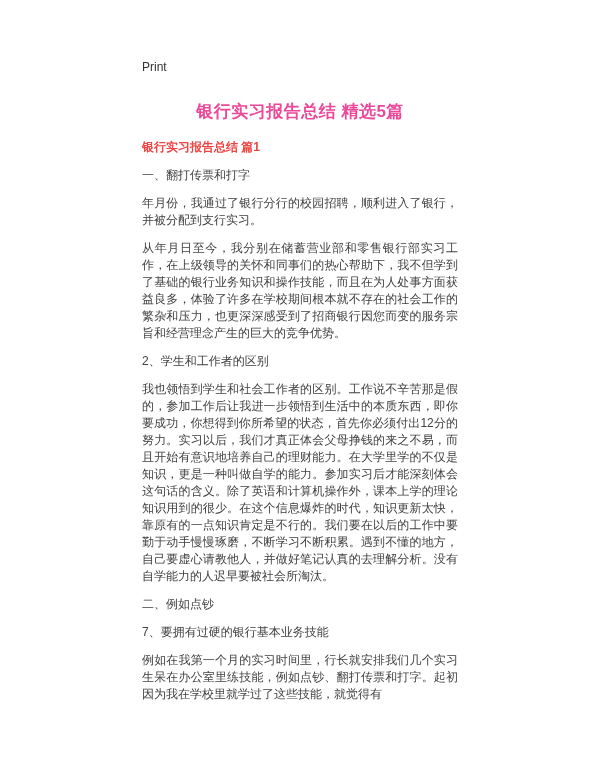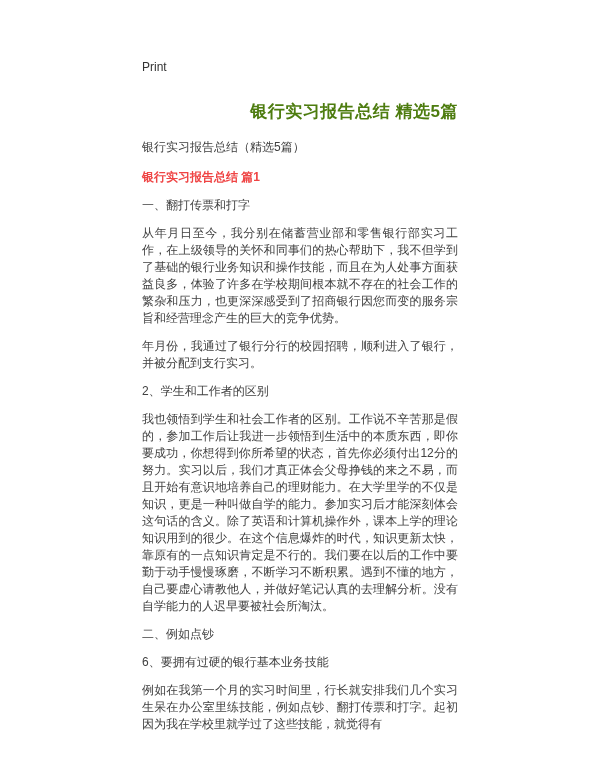--- a/index.html
+++ b/index.html
@@ -20,22 +20,22 @@
   }
   .print-label {
     font-size: 12px;
     color: #333333;
     margin-bottom: 26px;
     cursor: pointer;
   }
   .doc-title {
     font-size: 17px;
     font-weight: bold;
-    color: #4d7c0f;
-    text-align: right;
+    color: #ec4899;
+    text-align: center;
     letter-spacing: 0.5px;
     margin-bottom: 16px;
   }
   .doc-subtitle {
     font-size: 12px;
     color: #404040;
     margin-bottom: 13px;
   }
   .doc-body .block {
     font-size: 12px;
@@ -51,26 +51,25 @@
   }
 </style>
 </head>
 <body>
 
 <div class="page">
   <div class="print-label">Print</div>
 
   <h1 class="doc-title">银行实习报告总结 精选5篇</h1>
 
-  <div class="doc-subtitle">银行实习报告总结（精选5篇）</div>
 
   <div class="doc-body">
       <h2 class="block heading">银行实习报告总结 篇1</h2>
       <p class="block paragraph">一、翻打传票和打字</p>
+      <p class="block paragraph">年月份，我通过了银行分行的校园招聘，顺利进入了银行，并被分配到支行实习。</p>
       <p class="block paragraph">从年月日至今，我分别在储蓄营业部和零售银行部实习工作，在上级领导的关怀和同事们的热心帮助下，我不但学到了基础的银行业务知识和操作技能，而且在为人处事方面获益良多，体验了许多在学校期间根本就不存在的社会工作的繁杂和压力，也更深深感受到了招商银行因您而变的服务宗旨和经营理念产生的巨大的竞争优势。</p>
-      <p class="block paragraph">年月份，我通过了银行分行的校园招聘，顺利进入了银行，并被分配到支行实习。</p>
       <p class="block paragraph">2、学生和工作者的区别</p>
       <p class="block paragraph">我也领悟到学生和社会工作者的区别。工作说不辛苦那是假的，参加工作后让我进一步领悟到生活中的本质东西，即你要成功，你想得到你所希望的状态，首先你必须付出12分的努力。实习以后，我们才真正体会父母挣钱的来之不易，而且开始有意识地培养自己的理财能力。在大学里学的不仅是知识，更是一种叫做自学的能力。参加实习后才能深刻体会这句话的含义。除了英语和计算机操作外，课本上学的理论知识用到的很少。在这个信息爆炸的时代，知识更新太快，靠原有的一点知识肯定是不行的。我们要在以后的工作中要勤于动手慢慢琢磨，不断学习不断积累。遇到不懂的地方，自己要虚心请教他人，并做好笔记认真的去理解分析。没有自学能力的人迟早要被社会所淘汰。</p>
       <p class="block paragraph">二、例如点钞</p>
-      <p class="block paragraph">6、要拥有过硬的银行基本业务技能</p>
+      <p class="block paragraph">7、要拥有过硬的银行基本业务技能</p>
       <p class="block paragraph">例如在我第一个月的实习时间里，行长就安排我们几个实习生呆在办公室里练技能，例如点钞、翻打传票和打字。起初因为我在学校里就学过了这些技能，就觉得有</p>
     </div>
 </div>
 
 </body></html>

